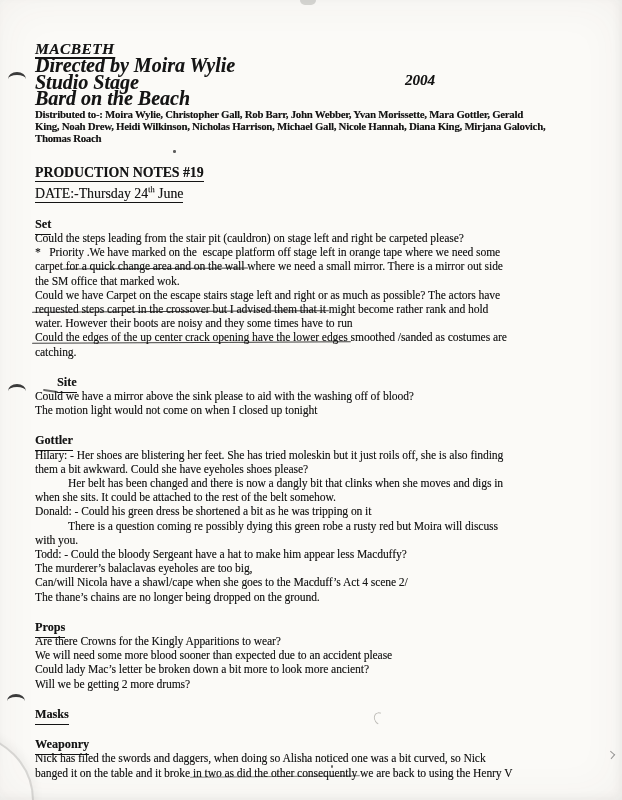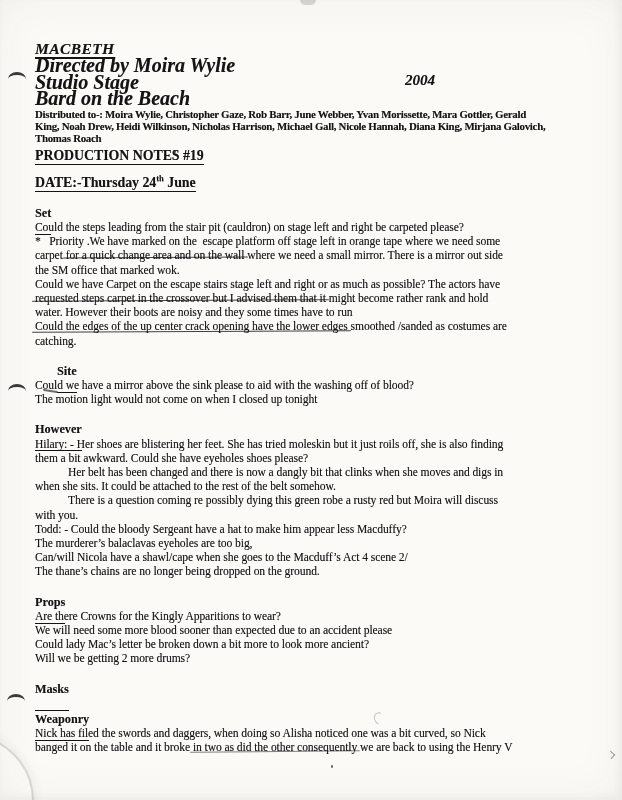--- a/index.html
+++ b/index.html
@@ -18,26 +18,26 @@
   }
   .title-row{position:relative;height:17px;}
   .doc-title{
     font-size:15.5px;font-weight:bold;font-style:italic;letter-spacing:.4px;
     border-bottom:2px solid #141414;padding-bottom:0;
   }
   .doc-year{position:absolute;left:370px;top:0;font-size:15px;font-weight:bold;font-style:italic;margin-top:32px;}
   .subtitle{font-size:20px;font-weight:bold;font-style:italic;line-height:16.5px;white-space:pre;}
   .distribution{margin-top:1px;}
   .dist-line{font-size:10.8px;font-weight:bold;line-height:12.3px;letter-spacing:-0.25px;white-space:pre;}
-  .notes-heading{margin-top:5px;font-size:13.8px;font-weight:bold;line-height:14.2px;}
-  .date-heading{font-size:13.8px;font-weight:bold;line-height:14.2px;margin-top:12px;}
+  .notes-heading{margin-top:22px;font-size:13.8px;font-weight:bold;line-height:14.2px;}
+  .date-heading{font-size:13.8px;font-weight:normal;line-height:14.2px;margin-top:6px;}
   .hard-underline{border-bottom:1.8px solid #141414;padding-bottom:1px;white-space:pre;}
   .sup{vertical-align:super;font-size:8.5px;line-height:0;}
   .sec-heading{margin-top:16px;font-size:12.2px;font-weight:bold;line-height:14.2px;}
-  .sec-heading .hd{border-bottom:1.6px solid #141414;padding-bottom:14px;}
+  .sec-heading .hd{border-bottom:1.6px solid #141414;padding-bottom:3px;}
   .line{font-size:11.5px;line-height:14.2px;letter-spacing:-0.05px;white-space:pre;}
   .indent{padding-left:33px;}
   
   .strike,.strike-low,.strike-light{position:relative;}
   .strike::after,.strike-low::after,.strike-light::after{
     content:"";position:absolute;left:-3px;right:-3px;height:1.4px;
     background:rgba(25,25,25,.82);border-radius:1px;
   }
   .strike::after{top:8px;transform:rotate(-0.3deg);}
   .strike-low::after{top:10.4px;transform:rotate(-0.25deg);}
@@ -95,21 +95,21 @@
     <div class="title-row">
       <span class="doc-title">MACBETH</span>
       <span class="doc-year">2004</span>
     </div>
 
     <div class="subtitle">Directed by Moira Wylie</div>
     <div class="subtitle">Studio Stage</div>
     <div class="subtitle">Bard on the Beach</div>
 
     <div class="distribution">
-      <div class="dist-line">Distributed to-: Moira Wylie, Christopher Gaze, Rob Barr, June Webber, Yvan Morissette, Mara Gottler, Gerald</div>
+      <div class="dist-line">Distributed to-: Moira Wylie, Christopher Gall, Rob Barr, John Webber, Yvan Morissette, Mara Gottler, Gerald</div>
       <div class="dist-line">King, Noah Drew, Heidi Wilkinson, Nicholas Harrison, Michael Gall, Nicole Hannah, Diana King, Mirjana Galovich,</div>
       <div class="dist-line">Thomas Roach</div>
     </div>
 
     <div class="notes-heading">
       <span class="hard-underline">PRODUCTION NOTES #19</span>
     </div>
 
     <div class="date-heading">
       <span class="hard-underline"><span>DATE:-Thursday 24</span><sup class="sup">th</sup><span> June</span></span>
@@ -122,25 +122,26 @@
         <div class="line"><span>carpet </span><span class="strike">for a quick change area and on the wall</span><span> where we need a small mirror. There is a mirror out side</span></div>
         <div class="line"><span>the SM office that marked wok.</span></div>
         <div class="line"><span>Could we have Carpet on the escape stairs stage left and right or as much as possible? The actors have</span></div>
         <div class="line"><span class="strike">requested steps carpet in the crossover but I advised them that it</span><span> might become rather rank and hold</span></div>
         <div class="line"><span>water. However their boots are noisy and they some times have to run</span></div>
         <div class="line"><span class="strike-low">Could the edges of the up center crack opening have the lower edges</span><span> smoothed /sanded as costumes are</span></div>
         <div class="line"><span>catching.</span></div>
         <div class="sec-heading"><span class="hd site-tail">Site</span></div>
         <div class="line"><span>Could we have a mirror above the sink please to aid with the washing off of blood?</span></div>
         <div class="line"><span>The motion light would not come on when I closed up tonight</span></div>
-        <div class="sec-heading"><span class="hd">However</span></div>
+        <div class="sec-heading"><span class="hd">Gottler</span></div>
         <div class="line"><span>Hilary: - Her shoes are blistering her feet. She has tried moleskin but it just roils off, she is also finding</span></div>
         <div class="line"><span>them a bit awkward. Could she have eyeholes shoes please?</span></div>
         <div class="line indent"><span>Her belt has been changed and there is now a dangly bit that clinks when she moves and digs in</span></div>
         <div class="line"><span>when she sits. It could be attached to the rest of the belt somehow.</span></div>
+        <div class="line"><span>Donald: - Could his green dress be shortened a bit as he was tripping on it</span></div>
         <div class="line indent"><span>There is a question coming re possibly dying this green robe a rusty red but Moira will discuss</span></div>
         <div class="line"><span>with you.</span></div>
         <div class="line"><span>Todd: - Could the bloody Sergeant have a hat to make him appear less Macduffy?</span></div>
         <div class="line"><span>The murderer’s balaclavas eyeholes are too big,</span></div>
         <div class="line"><span>Can/will Nicola have a shawl/cape when she goes to the Macduff’s Act 4 scene 2/</span></div>
         <div class="line"><span>The thane’s chains are no longer being dropped on the ground.</span></div>
         <div class="sec-heading"><span class="hd">Props</span></div>
         <div class="line"><span>Are there Crowns for the Kingly Apparitions to wear?</span></div>
         <div class="line"><span>We will need some more blood sooner than expected due to an accident please</span></div>
         <div class="line"><span>Could lady Mac’s letter be broken down a bit more to look more ancient?</span></div>

